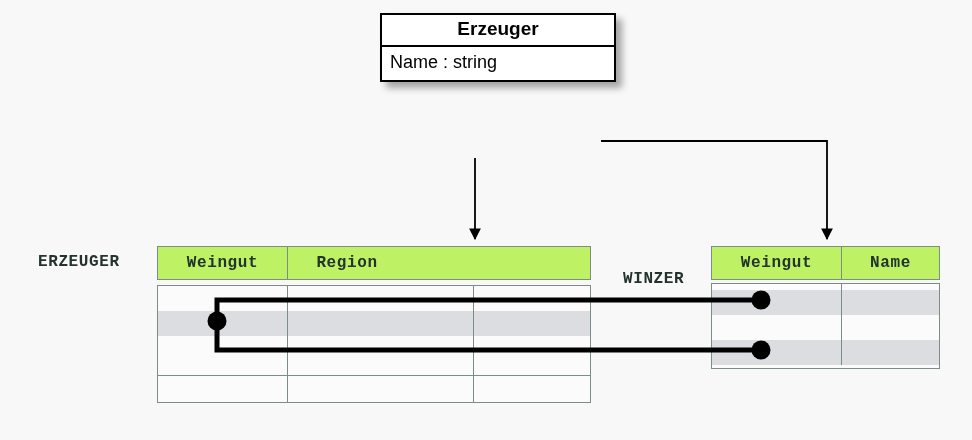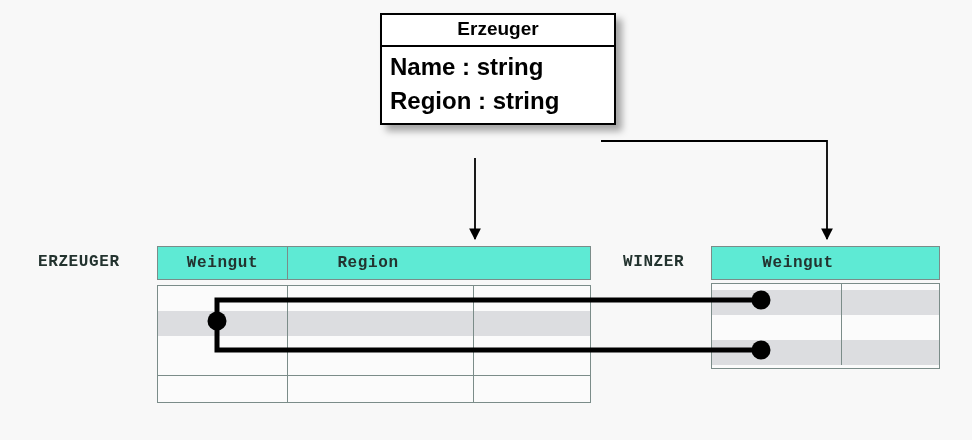--- a/index.html
+++ b/index.html
@@ -42,60 +42,59 @@
     padding: 4px 0 5px 0;
     border-bottom: 2px solid #000000;
     color: #000000;
     line-height: 1.1;
   }
   .uml-attrs {
     padding: 3px 0 4px 0;
   }
   .uml-attr {
     font-family: "Liberation Sans", sans-serif;
-    font-size: 24px;
+    font-size: 18px;
     color: #000000;
     padding: 0 0 0 8px;
     line-height: 1.44;
     white-space: nowrap;
-    font-weight: bold;
   }
 
   
   .rel-label {
     position: absolute;
     font-family: "Liberation Mono", "DejaVu Sans Mono", monospace;
     font-weight: bold;
     font-size: 16px;
     letter-spacing: 0.6px;
     color: #23332f;
     white-space: nowrap;
   }
   .rel-header {
     position: absolute;
     display: flex;
-    background: #5eead4;
+    background: #bef264;
     border: 1px solid #7b8c89;
     box-sizing: border-box;
     height: 34px;
   }
   .rel-header .cell {
     display: flex;
     align-items: center;
     justify-content: center;
     font-family: "Liberation Mono", "DejaVu Sans Mono", monospace;
     font-weight: bold;
     font-size: 16px;
     letter-spacing: 0.6px;
     color: #23332f;
     box-sizing: border-box;
     border-right: 1px solid #7b8c89;
     white-space: nowrap;
   }
-  .rel-header .cell:last-child { border-right: none; margin-left: 21px; }
+  .rel-header .cell:last-child { border-right: none; }
 
   .rel-body {
     position: absolute;
     background: #fbfbfb;
     border: 1px solid #7b8c89;
     box-sizing: border-box;
     overflow: hidden;
   }
   .rel-body .row {
     display: flex;
@@ -134,21 +133,20 @@
 </style>
 </head>
 <body style="background: rgb(248, 248, 248);">
 
 <div id="canvas">
 
   <div class="uml-box">
     <div class="uml-title">Erzeuger</div>
     <div class="uml-attrs">
       <div class="uml-attr">Name : string</div>
-      <div class="uml-attr">Region : string</div>
     </div>
   </div>
 
   <svg id="arrows" viewBox="0 0 972 440" xmlns="http://www.w3.org/2000/svg">
     <defs>
       <marker id="arrowhead" viewBox="0 0 10 10" refX="9" refY="5" markerWidth="6.5" markerHeight="6.5" orient="auto-start-reverse">
         <path d="M 0 0 L 10 5 L 0 10 z" fill="#000000"></path>
       </marker>
     </defs>
 
@@ -181,24 +179,25 @@
       <div class="cell" style="width:116px;"></div>
     </div>
     <div class="row" style="height:26px;">
       <div class="cell" style="width:130px;"></div>
       <div class="cell" style="width:186px;"></div>
       <div class="cell" style="width:116px;"></div>
     </div>
     <div class="rowsep" style="top:89px; width:432px;"></div>
   </div>
 
-  <div class="rel-label" style="left:623px; top:253px;">WINZER</div>
+  <div class="rel-label" style="left:623px; top:270px;">WINZER</div>
 
   <div class="rel-header" style="left:711px; top:246px; width:229px;">
     <div class="cell" style="width:130px;">Weingut</div>
+    <div class="cell" style="width:97px;">Name</div>
   </div>
 
   <div class="rel-body" style="left:711px; top:283px; width:229px; height:86px;">
     <div class="row" style="height:6px;">
       <div class="cell" style="width:130px;"></div>
       <div class="cell" style="width:97px;"></div>
     </div>
     <div class="row shaded" style="height:25px;">
       <div class="cell" style="width:130px;"></div>
       <div class="cell" style="width:97px;"></div>

